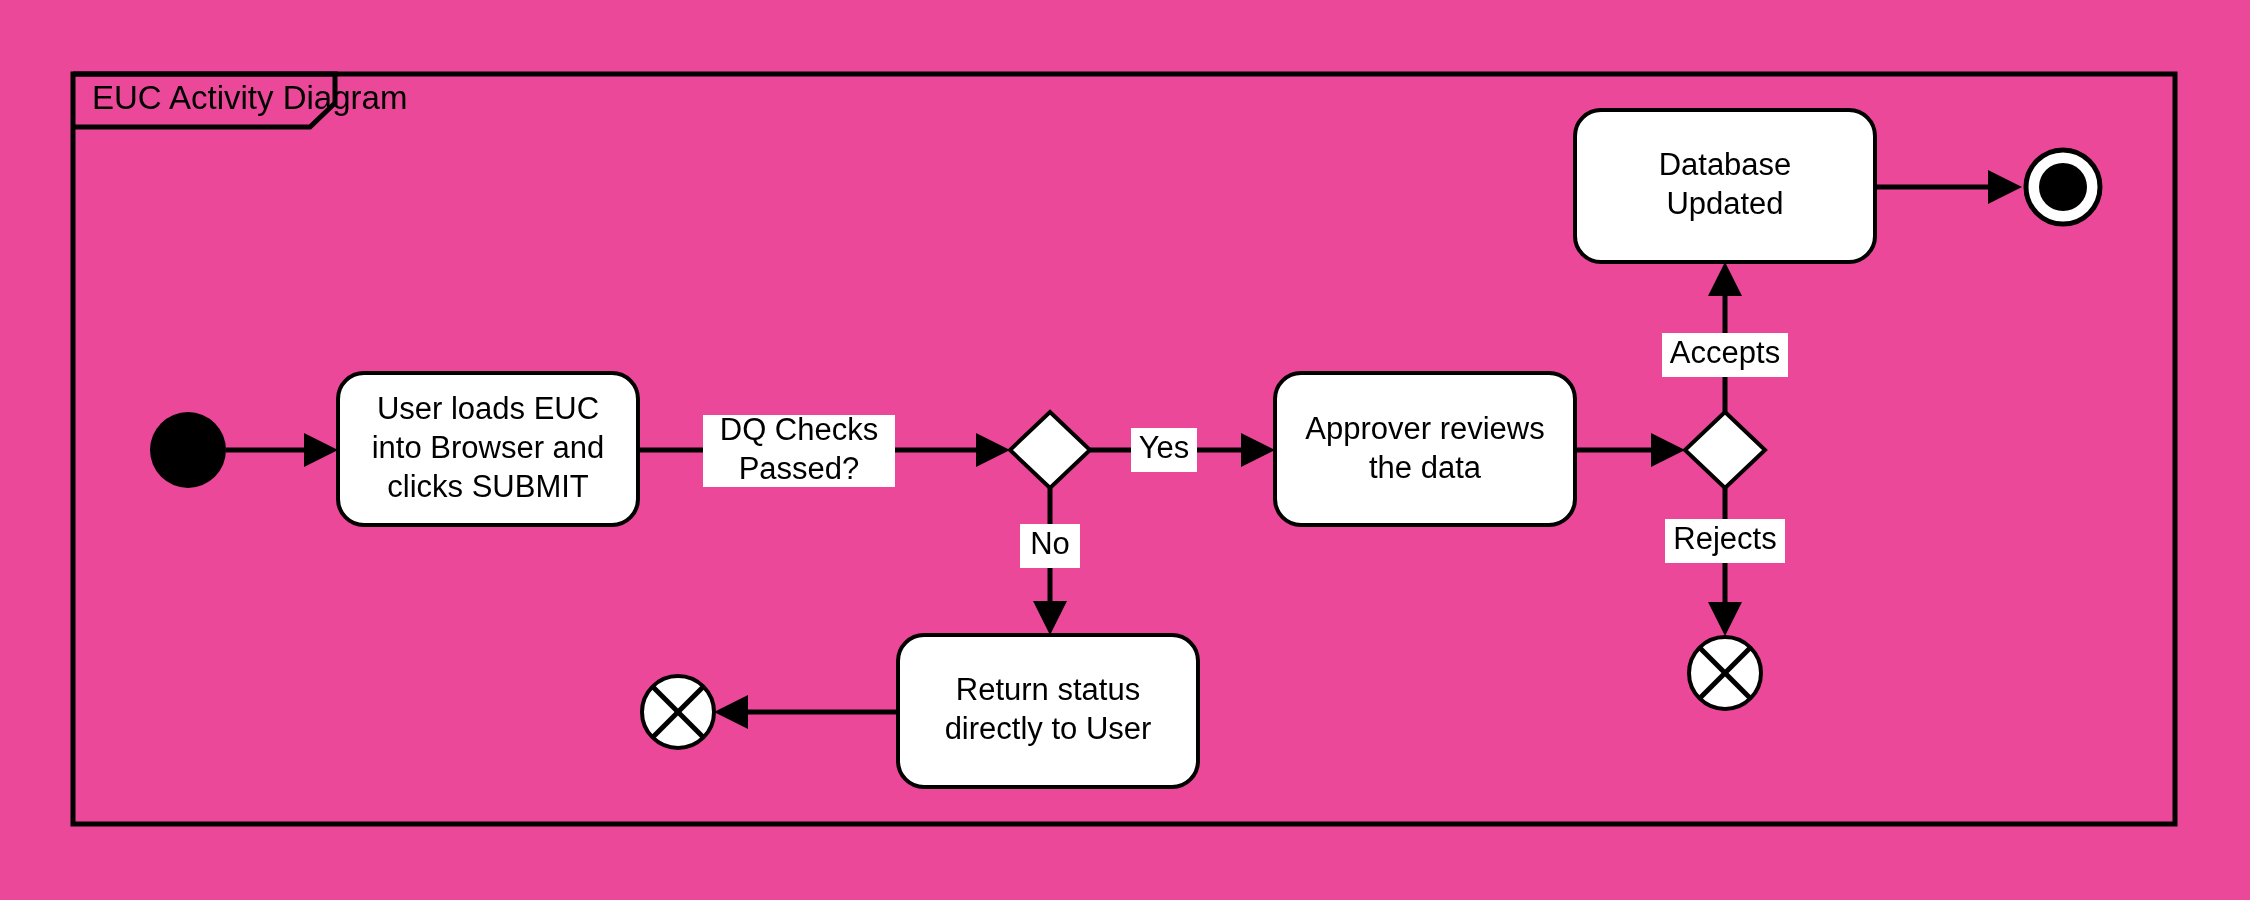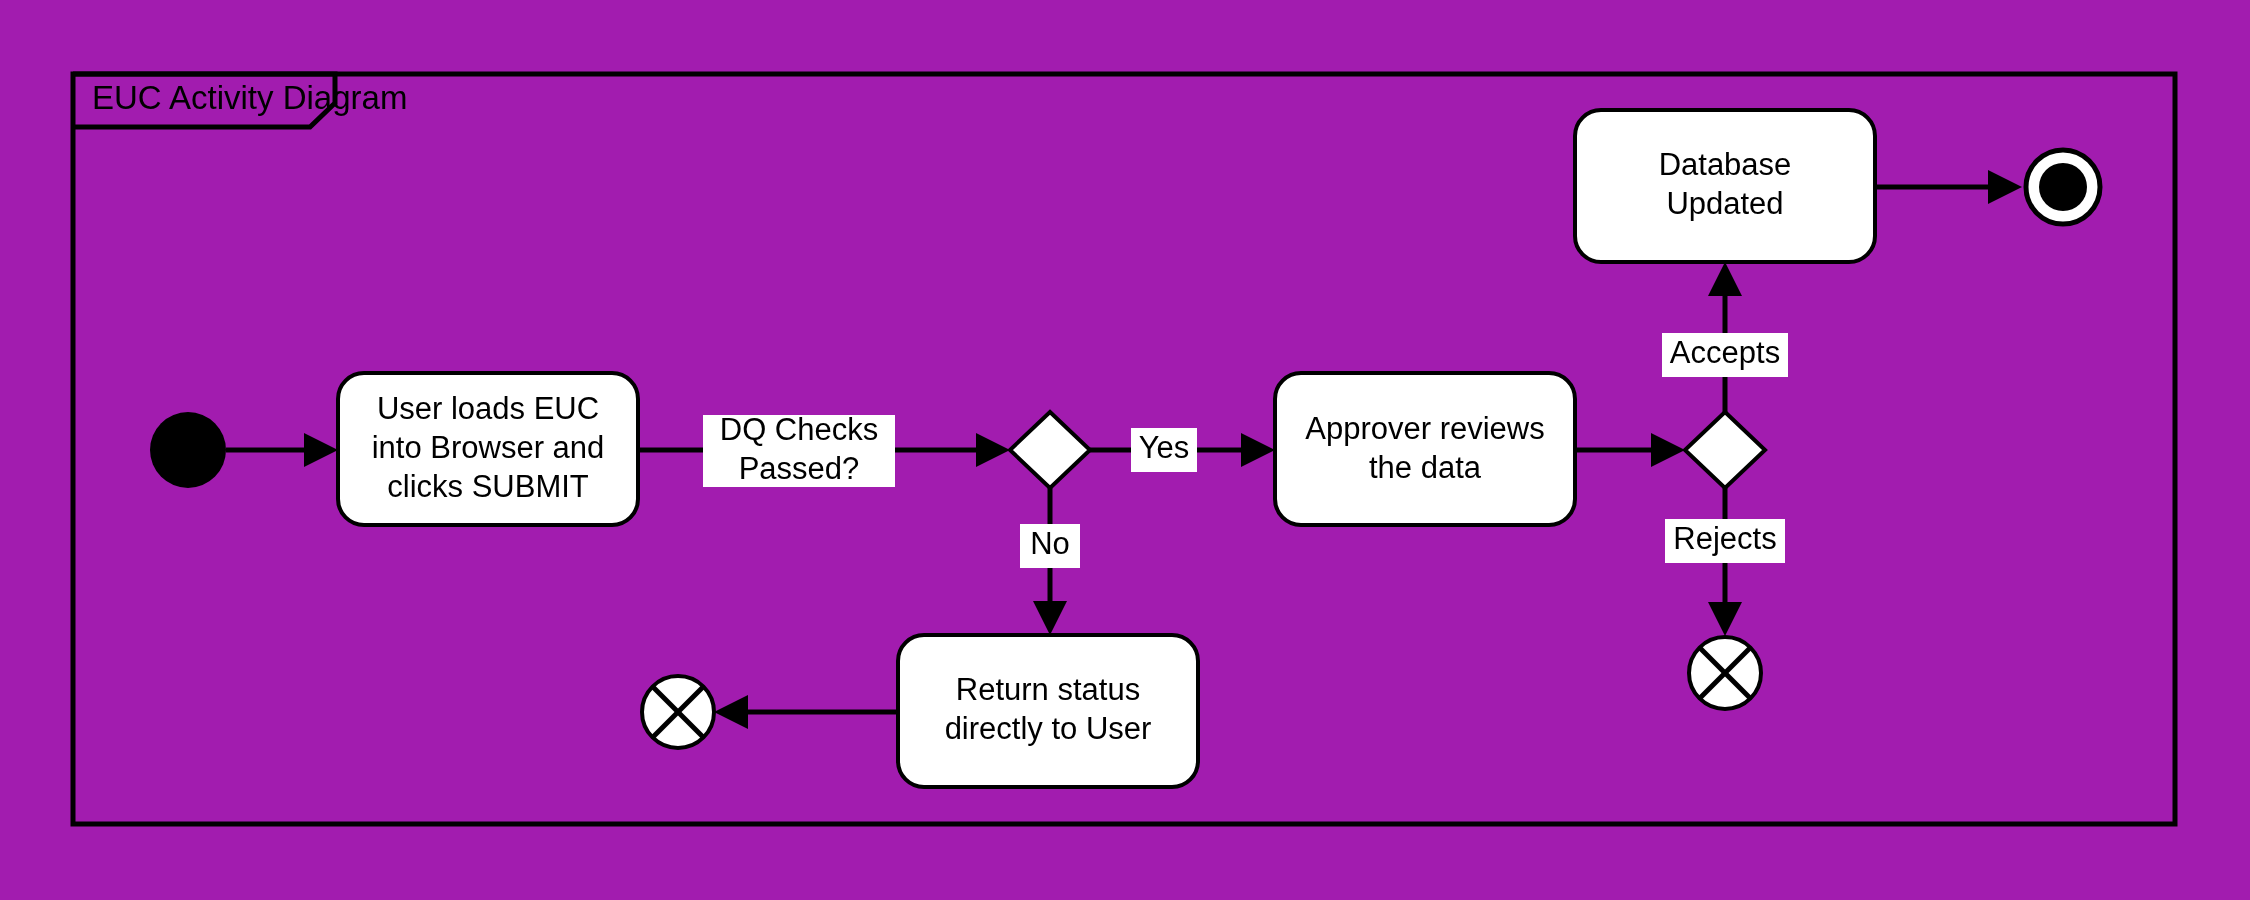--- a/index.html
+++ b/index.html
@@ -11,21 +11,21 @@
   body {
     width: 2250px;
     height: 900px;
     font-family: "Liberation Sans", sans-serif;
     overflow: hidden;
   }
   #canvas {
     position: relative;
     width: 2250px;
     height: 900px;
-    background: #a21caf;
+    background: #ec4899;
   }
   #diagram-svg {
     position: absolute;
     left: 0;
     top: 0;
     width: 2250px;
     height: 900px;
   }
   .node-text {
     font-family: "Liberation Sans", sans-serif;

